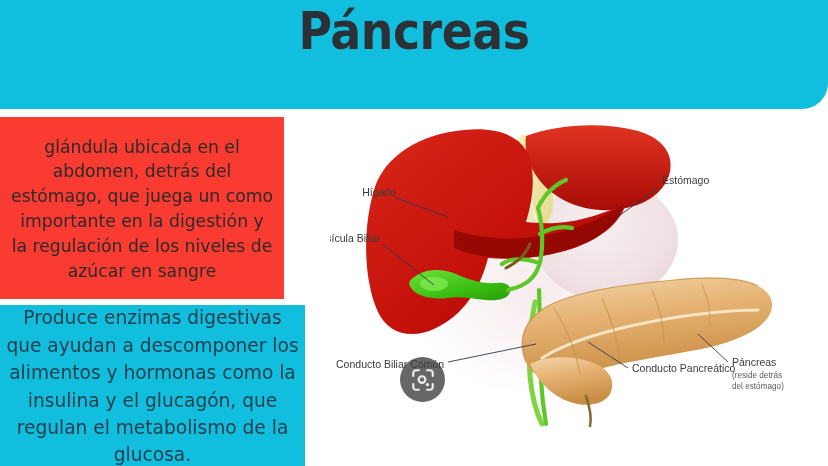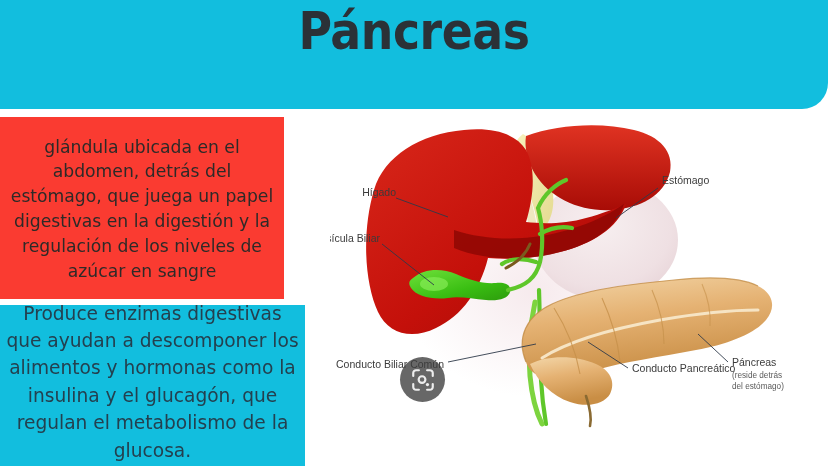--- a/index.html
+++ b/index.html
@@ -69,21 +69,21 @@
   .cyan-card {
     position: absolute;
     left: 0;
     top: 305px;
     width: 305px;
     height: 161px;
     background: #12BEDE;
     box-sizing: border-box;
     padding: 4px 4px 2px 4px;
     display: flex;
-    align-items: flex-end;
+    align-items: center;
     justify-content: center;
   }
   .cyan-card-text {
     font-family: "DejaVu Sans", sans-serif;
     font-size: 18.6px;
     line-height: 27.4px;
     color: #24404F;
     text-align: center;
     width: 100%;
   }
@@ -136,21 +136,21 @@
   .lens-button svg { display: block; }
 </style>
 </head>
 <body>
 
 <div class="header-banner">
   <div class="header-title">Páncreas</div>
 </div>
 
 <div class="red-card">
-  <div class="red-card-text">glándula ubicada en el abdomen, detrás del estómago, que juega un papel digestivas en la digestión y la regulación de los niveles de azúcar en sangre</div>
+  <div class="red-card-text">glándula ubicada en el abdomen, detrás del estómago, que juega un como importante en la digestión y la regulación de los niveles de azúcar en sangre</div>
 </div>
 
 <div class="cyan-card">
   <div class="cyan-card-text">Produce enzimas digestivas que ayudan a descomponer los alimentos y hormonas como la insulina y el glucagón, que regulan el metabolismo de la glucosa.</div>
 </div>
 
 <div class="diagram">
   <svg class="diagram-svg" width="498" height="330" viewBox="0 0 498 330" xmlns="http://www.w3.org/2000/svg">
     <defs>
       <linearGradient id="gLiver" x1="0" y1="0" x2="1" y2="1">

